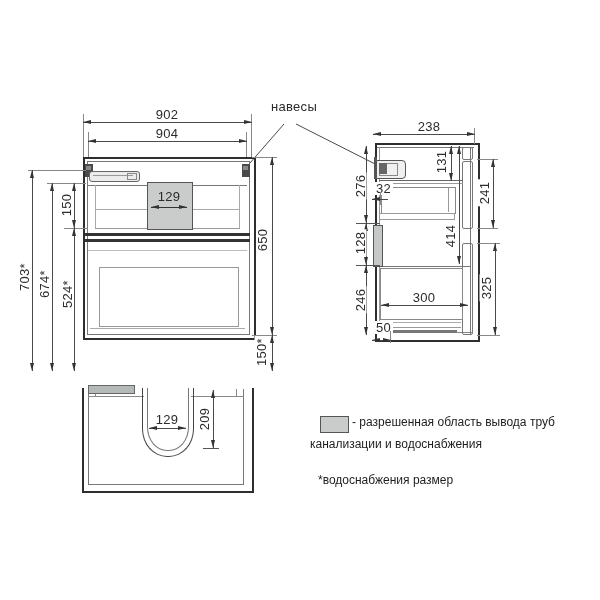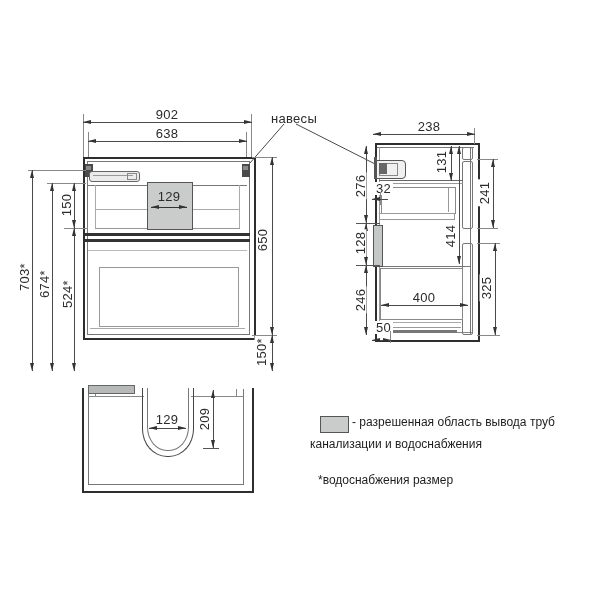--- a/index.html
+++ b/index.html
@@ -75,23 +75,23 @@
     <div class="hl" style="left:83px;top:122px;width:169px"></div>
     <div class="arw a-lf" style="left:83px;top:119.5px"></div>
     <div class="arw a-rt" style="left:244px;top:119.5px"></div>
     <div class="dim ctr" style="left:167px;top:114px">902</div>
 
     <div class="vl" style="left:88px;top:132px;height:25px;background:#888"></div>
     <div class="vl" style="left:246px;top:132px;height:25px;background:#888"></div>
     <div class="hl" style="left:88px;top:141px;width:159px"></div>
     <div class="arw a-lf" style="left:88px;top:138.5px"></div>
     <div class="arw a-rt" style="left:239px;top:138.5px"></div>
-    <div class="dim ctr" style="left:167px;top:133px">638</div>
-
-    <div class="dim" style="left:271px;top:112px">навесы</div>
+    <div class="dim ctr" style="left:167px;top:133px">904</div>
+
+    <div class="dim" style="left:271px;top:100px">навесы</div>
 
     <div class="hl" style="left:28px;top:170px;width:58px;background:#888"></div>
     <div class="hl" style="left:47px;top:183px;width:39px;background:#888"></div>
     <div class="hl" style="left:64px;top:228px;width:24px;background:#888"></div>
     <div class="vl" style="left:32px;top:170px;height:201px"></div>
     <div class="arw a-up" style="left:30px;top:170px"></div>
     <div class="arw a-dn" style="left:30px;top:363px"></div>
     <div class="dim rot" style="left:24px;top:277px">703*</div>
     <div class="vl" style="left:52px;top:183px;height:188px"></div>
     <div class="arw a-up" style="left:50px;top:183px"></div>
@@ -195,21 +195,21 @@
     <div class="dim rot wbg" style="left:360px;top:300px">246</div>
 
     <div class="dim wbg" style="left:374px;top:182px">32</div>
     <div class="vl" style="left:380px;top:192px;height:13px;background:#888"></div>
     <div class="hl" style="left:372px;top:199px;width:16px"></div>
     <div class="arw a-lf" style="left:372px;top:196.5px"></div>
 
     <div class="hl" style="left:381px;top:305px;width:87px"></div>
     <div class="arw a-lf" style="left:381px;top:302.5px"></div>
     <div class="arw a-rt" style="left:460px;top:302.5px"></div>
-    <div class="dim ctr wbg" style="left:424px;top:297px">400</div>
+    <div class="dim ctr wbg" style="left:424px;top:297px">300</div>
 
     <div class="dim wbg" style="left:374px;top:321px">50</div>
     <div class="vl" style="left:390px;top:331px;height:12px;background:#888"></div>
     <div class="hl" style="left:372px;top:340px;width:19px"></div>
     <div class="arw a-lf" style="left:372px;top:337.5px"></div>
     <div class="arw a-rt" style="left:383px;top:337.5px"></div>
   </div>
 
   <div class="grp">
     <div style="position:absolute;left:82px;top:388px;width:168px;height:103px;border-left:2px solid #2e2e2e;border-right:2px solid #2e2e2e;border-bottom:2px solid #2e2e2e"></div>

